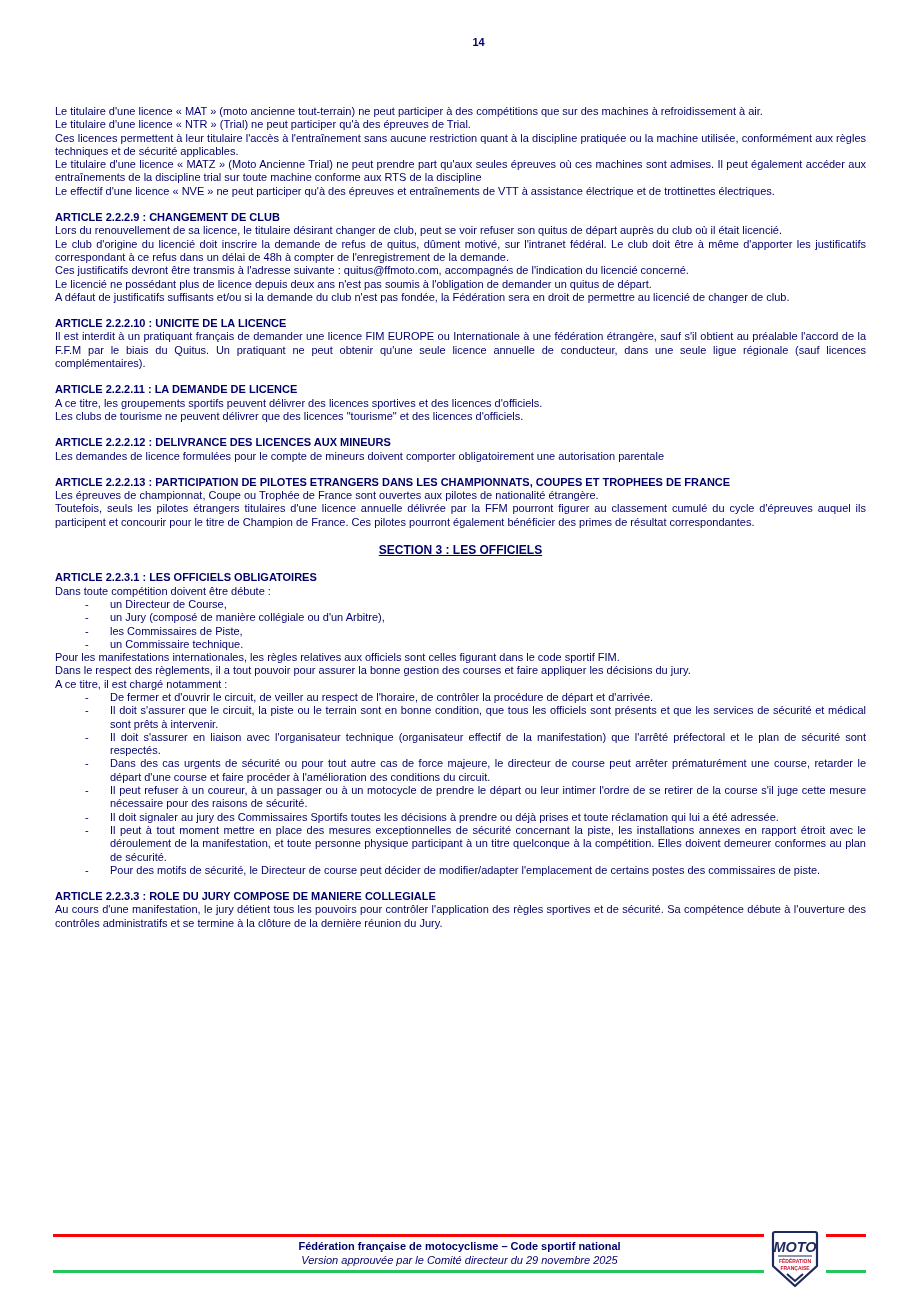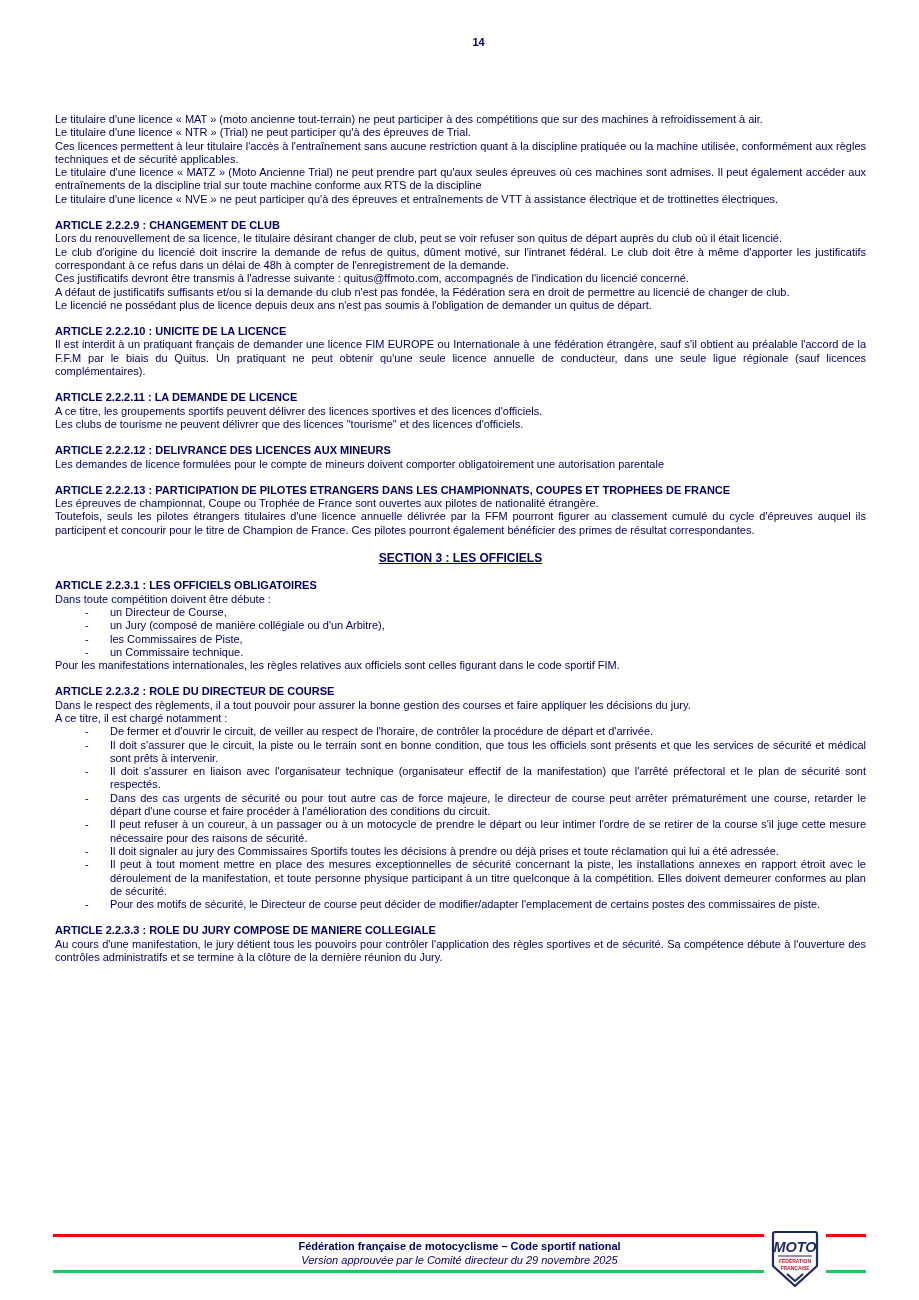--- a/index.html
+++ b/index.html
@@ -25,21 +25,20 @@
     font-weight:bold;
     color:#00006B;
   }
   .doc-body{
     position:absolute;
     top:105px;
     left:55px;
     width:811px;
     font-size:11px;
     line-height:13.3px;
-    margin-top:8px;
   }
   .para{
     text-align:justify;
     margin:0;
   }
   .article-heading{
     font-weight:bold;
     margin:13px 0 0 0;
     text-align:left;
   }
@@ -105,27 +104,27 @@
 
 <div class="page">
 
   <div class="page-number">14</div>
 
   <div class="doc-body">
       <p class="para">Le titulaire d'une licence « MAT » (moto ancienne tout-terrain) ne peut participer à des compétitions que sur des machines à refroidissement à air.</p>
       <p class="para">Le titulaire d'une licence « NTR » (Trial) ne peut participer qu'à des épreuves de Trial.</p>
       <p class="para">Ces licences permettent à leur titulaire l'accès à l'entraînement sans aucune restriction quant à la discipline pratiquée ou la machine utilisée, conformément aux règles techniques et de sécurité applicables.</p>
       <p class="para">Le titulaire d'une licence « MATZ » (Moto Ancienne Trial) ne peut prendre part qu'aux seules épreuves où ces machines sont admises. Il peut également accéder aux entraînements de la discipline trial sur toute machine conforme aux RTS de la discipline</p>
-      <p class="para">Le titulaire d'une licence « NVE » ne peut participer qu'à des épreuves et entraînements de VTT à assistance électrique et de trottinettes électriques.</p>
+      <p class="para">Le effectif d'une licence « NVE » ne peut participer qu'à des épreuves et entraînements de VTT à assistance électrique et de trottinettes électriques.</p>
       <div class="article-heading">ARTICLE 2.2.2.9 : CHANGEMENT DE CLUB</div>
       <p class="para">Lors du renouvellement de sa licence, le titulaire désirant changer de club, peut se voir refuser son quitus de départ auprès du club où il était licencié.</p>
       <p class="para">Le club d'origine du licencié doit inscrire la demande de refus de quitus, dûment motivé, sur l'intranet fédéral. Le club doit être à même d'apporter les justificatifs correspondant à ce refus dans un délai de 48h à compter de l'enregistrement de la demande.</p>
       <p class="para">Ces justificatifs devront être transmis à l'adresse suivante : quitus@ffmoto.com, accompagnés de l'indication du licencié concerné.</p>
+      <p class="para">Le licencié ne possédant plus de licence depuis deux ans n'est pas soumis à l'obligation de demander un quitus de départ.</p>
       <p class="para">A défaut de justificatifs suffisants et/ou si la demande du club n'est pas fondée, la Fédération sera en droit de permettre au licencié de changer de club.</p>
-      <p class="para">Le licencié ne possédant plus de licence depuis deux ans n'est pas soumis à l'obligation de demander un quitus de départ.</p>
       <div class="article-heading">ARTICLE 2.2.2.10 : UNICITE DE LA LICENCE</div>
       <p class="para">Il est interdit à un pratiquant français de demander une licence FIM EUROPE ou Internationale à une fédération étrangère, sauf s'il obtient au préalable l'accord de la F.F.M par le biais du Quitus. Un pratiquant ne peut obtenir qu'une seule licence annuelle de conducteur, dans une seule ligue régionale (sauf licences complémentaires).</p>
       <div class="article-heading">ARTICLE 2.2.2.11 : LA DEMANDE DE LICENCE</div>
       <p class="para">A ce titre, les groupements sportifs peuvent délivrer des licences sportives et des licences d'officiels.</p>
       <p class="para">Les clubs de tourisme ne peuvent délivrer que des licences "tourisme" et des licences d'officiels.</p>
       <div class="article-heading">ARTICLE 2.2.2.12 : DELIVRANCE DES LICENCES AUX MINEURS</div>
       <p class="para">Les demandes de licence formulées pour le compte de mineurs doivent comporter obligatoirement une autorisation parentale</p>
       <div class="article-heading">ARTICLE 2.2.2.13 : PARTICIPATION DE PILOTES ETRANGERS DANS LES CHAMPIONNATS, COUPES ET TROPHEES DE FRANCE</div>
       <p class="para">Les épreuves de championnat, Coupe ou Trophée de France sont ouvertes aux pilotes de nationalité étrangère.</p>
       <p class="para">Toutefois, seuls les pilotes étrangers titulaires d'une licence annuelle délivrée par la FFM pourront figurer au classement cumulé du cycle d'épreuves auquel ils participent et concourir pour le titre de Champion de France. Ces pilotes pourront également bénéficier des primes de résultat correspondantes.</p>
@@ -144,21 +143,20 @@
         <li class="bullet-item">
           <span class="bullet-marker">-</span>
           <span class="bullet-text">les Commissaires de Piste,</span>
         </li>
         <li class="bullet-item">
           <span class="bullet-marker">-</span>
           <span class="bullet-text">un Commissaire technique.</span>
         </li>
       </ul>
       <p class="para">Pour les manifestations internationales, les règles relatives aux officiels sont celles figurant dans le code sportif FIM.</p>
-      <div class="article-heading">ARTICLE 2.2.3.2 : ROLE DU DIRECTEUR DE COURSE</div>
       <p class="para">Dans le respect des règlements, il a tout pouvoir pour assurer la bonne gestion des courses et faire appliquer les décisions du jury.</p>
       <p class="para">A ce titre, il est chargé notamment :</p>
       <ul class="bullet-list">
         <li class="bullet-item">
           <span class="bullet-marker">-</span>
           <span class="bullet-text">De fermer et d'ouvrir le circuit, de veiller au respect de l'horaire, de contrôler la procédure de départ et d'arrivée.</span>
         </li>
         <li class="bullet-item">
           <span class="bullet-marker">-</span>
           <span class="bullet-text">Il doit s'assurer que le circuit, la piste ou le terrain sont en bonne condition, que tous les officiels sont présents et que les services de sécurité et médical sont prêts à intervenir.</span>

